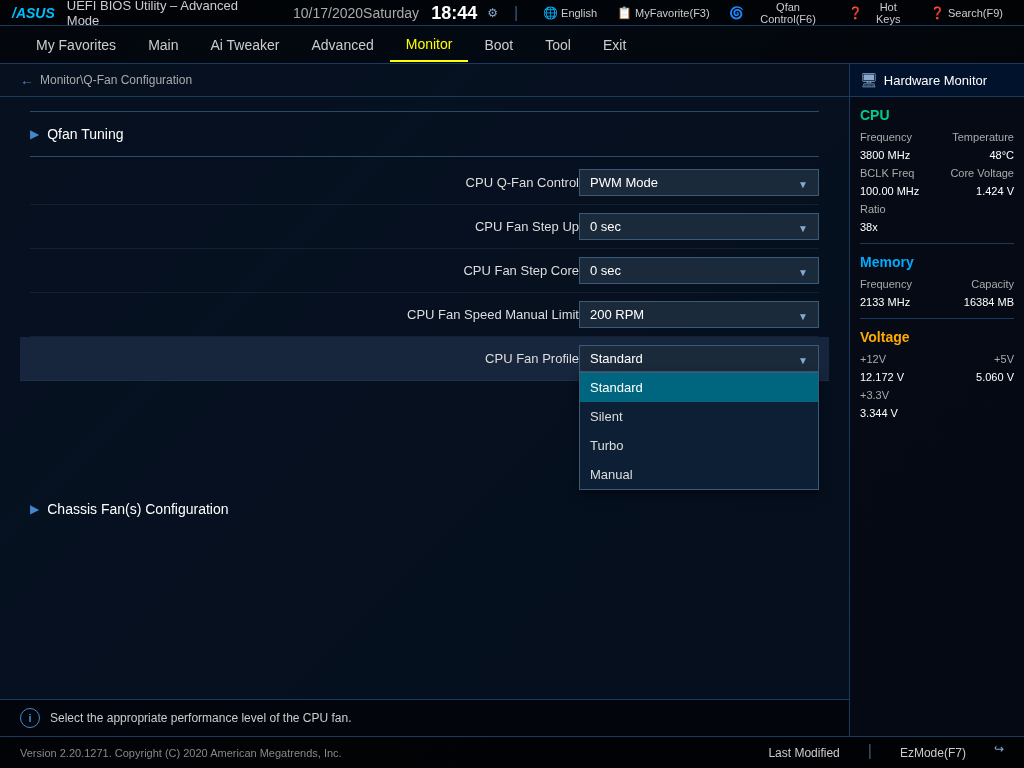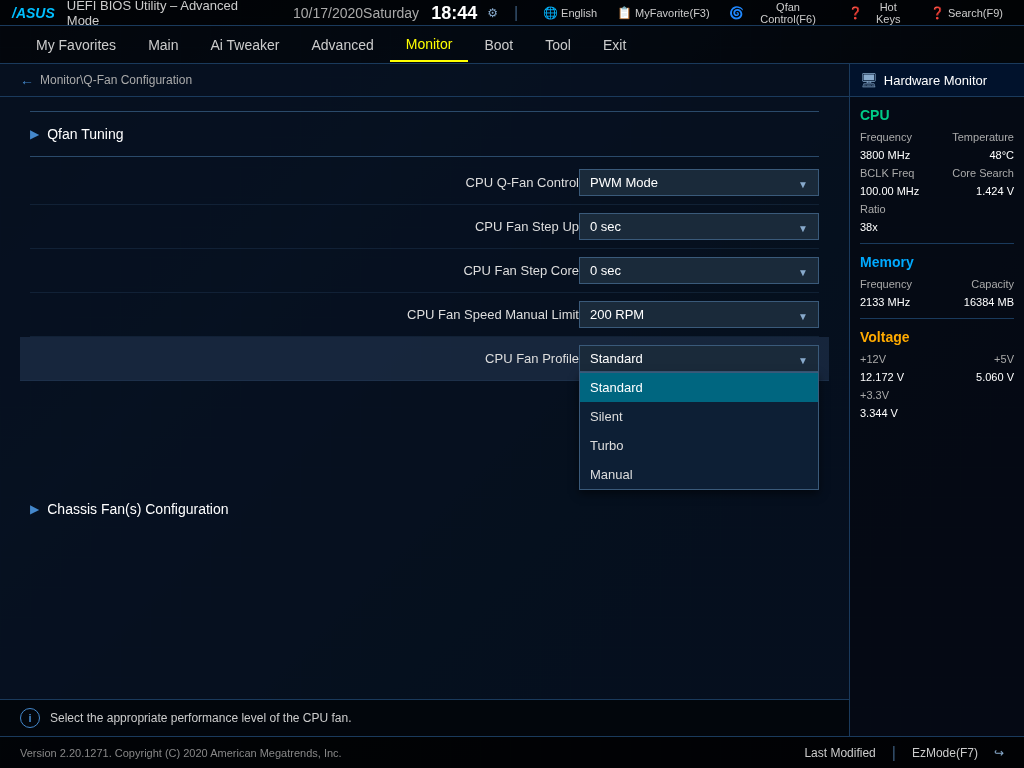--- a/index.html
+++ b/index.html
@@ -375,22 +375,21 @@
       border-top: 1px solid #1a3a5c;
       height: 32px;
       display: flex;
       align-items: center;
       padding: 0 20px;
     }
 
     .footer-right {
       margin-left: auto;
       display: flex;
-      align-items: center;
-      gap: 4px;
+      gap: 16px;
     }
 
     .footer-btn {
       color: #ccc;
       font-size: 12px;
       padding: 4px 12px;
       cursor: pointer;
       border: none;
       background: transparent;
     }
@@ -567,21 +566,21 @@
         <div class="hw-row">
           <span class="hw-label">Frequency</span>
           <span class="hw-label">Temperature</span>
         </div>
         <div class="hw-row">
           <span class="hw-value">3800 MHz</span>
           <span class="hw-value">48°C</span>
         </div>
         <div class="hw-row">
           <span class="hw-label">BCLK Freq</span>
-          <span class="hw-label">Core Search</span>
+          <span class="hw-label">Core Voltage</span>
         </div>
         <div class="hw-row">
           <span class="hw-value">100.00 MHz</span>
           <span class="hw-value">1.424 V</span>
         </div>
         <div class="hw-row">
           <span class="hw-label">Ratio</span>
         </div>
         <div class="hw-row">
           <span class="hw-value">38x</span>

